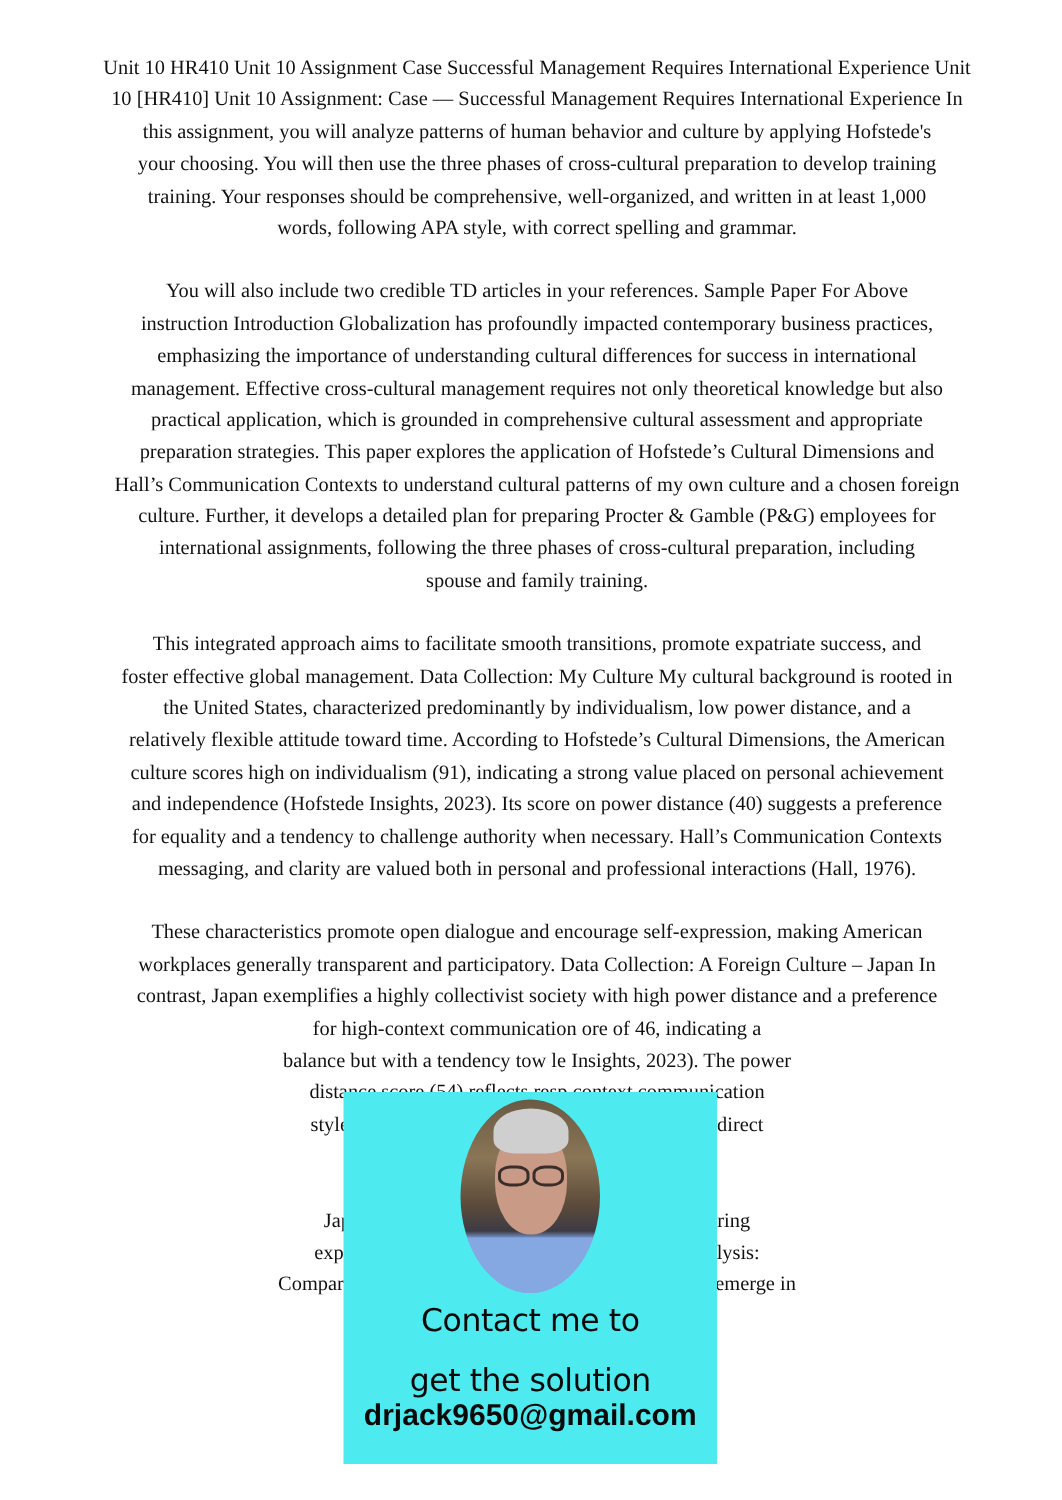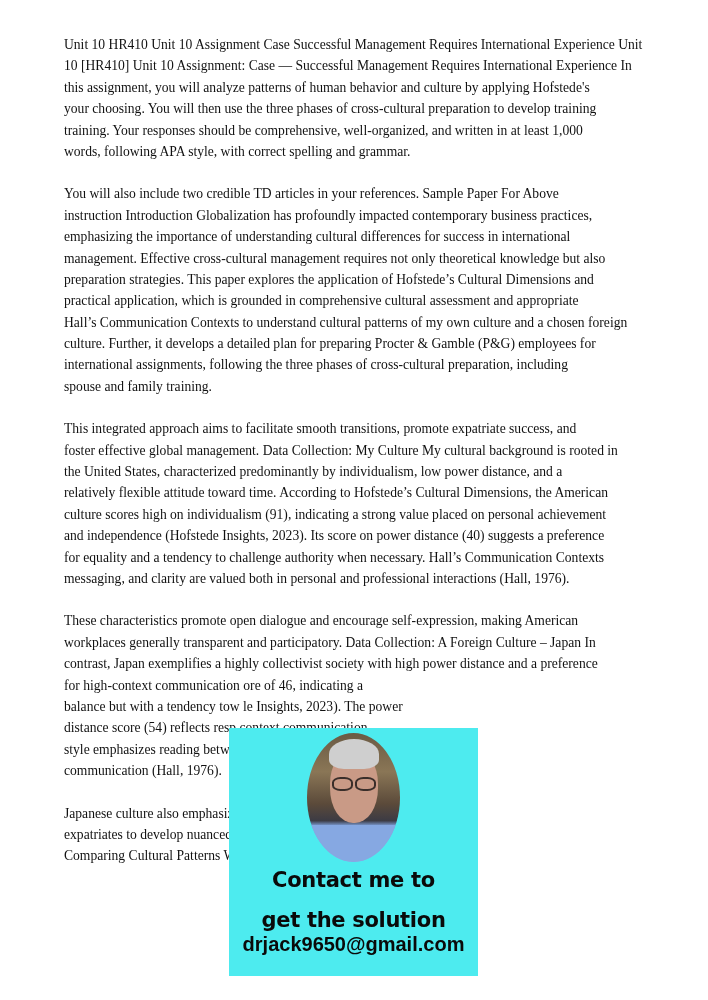--- a/index.html
+++ b/index.html
@@ -1,21 +1,21 @@
 <!DOCTYPE html>
 <html><head>
   <meta charset="utf-8">
   <style>
     html, body { margin: 0; padding: 0; background: #ffffff; }
     body {
       width: 708px; height: 1000px; position: relative; overflow: hidden;
       font-family: "Liberation Serif", "DejaVu Serif", serif;
       color: #111111;
     }
-    .page { position: absolute; left: 64px; top: 34px; width: 620px; }
+    .page { position: absolute; left: 48px; top: 34px; width: 620px; text-align: center; }
     .para { margin: 0 0 21px 0; }
     .line {
       display: block; white-space: nowrap;
       font-size: 13.6px; line-height: 21.4px; height: 21.4px;
     }
     .overlay {
       position: absolute; left: 229px; top: 728px; width: 249px; height: 248px;
       background: #4debef;
     }
     .portrait {
@@ -38,21 +38,21 @@
     }
     .portrait .glasses-l { left: 25px; }
     .portrait .glasses-r { left: 48px; }
     .portrait .shirt {
       position: absolute; left: 0; top: 92px; width: 93px; height: 40px;
       background: #86a8e2;
     }
     .cta {
       position: absolute; left: 0; width: 249px; text-align: center;
       font-family: "DejaVu Sans", "Liberation Sans", sans-serif;
-      font-weight: bold; font-size: 21px; color: #0a0a0a; letter-spacing: -0.3px;
+      font-weight: normal; font-size: 21px; color: #0a0a0a; letter-spacing: -0.3px;
     }
     .cta1 { top: 140px; }
     .cta2 { top: 164px; margin-top: 16px; }
     .email {
       position: absolute; left: 0; top: 205px; width: 249px; text-align: center;
       font-family: Liberation Sans, sans-serif;
       font-weight: bold; font-size: 20px; color: #0a0a0a;
     }
   </style>
 </head>
@@ -65,22 +65,22 @@
       <span class="line">this assignment, you will analyze patterns of human behavior and culture by applying Hofstede's</span>
       <span class="line">your choosing. You will then use the three phases of cross-cultural preparation to develop training</span>
       <span class="line">training. Your responses should be comprehensive, well-organized, and written in at least 1,000</span>
       <span class="line">words, following APA style, with correct spelling and grammar.</span>
     </p>
     <p class="para">
       <span class="line">You will also include two credible TD articles in your references. Sample Paper For Above</span>
       <span class="line">instruction Introduction Globalization has profoundly impacted contemporary business practices,</span>
       <span class="line">emphasizing the importance of understanding cultural differences for success in international</span>
       <span class="line">management. Effective cross-cultural management requires not only theoretical knowledge but also</span>
+      <span class="line">practical application, which is grounded in comprehensive cultural assessment and appropriate</span>
       <span class="line">preparation strategies. This paper explores the application of Hofstede’s Cultural Dimensions and</span>
-      <span class="line">practical application, which is grounded in comprehensive cultural assessment and appropriate</span>
       <span class="line">Hall’s Communication Contexts to understand cultural patterns of my own culture and a chosen foreign</span>
       <span class="line">culture. Further, it develops a detailed plan for preparing Procter &amp; Gamble (P&amp;G) employees for</span>
       <span class="line">international assignments, following the three phases of cross-cultural preparation, including</span>
       <span class="line">spouse and family training.</span>
     </p>
     <p class="para">
       <span class="line">This integrated approach aims to facilitate smooth transitions, promote expatriate success, and</span>
       <span class="line">foster effective global management. Data Collection: My Culture My cultural background is rooted in</span>
       <span class="line">the United States, characterized predominantly by individualism, low power distance, and a</span>
       <span class="line">relatively flexible attitude toward time. According to Hofstede’s Cultural Dimensions, the American</span>

